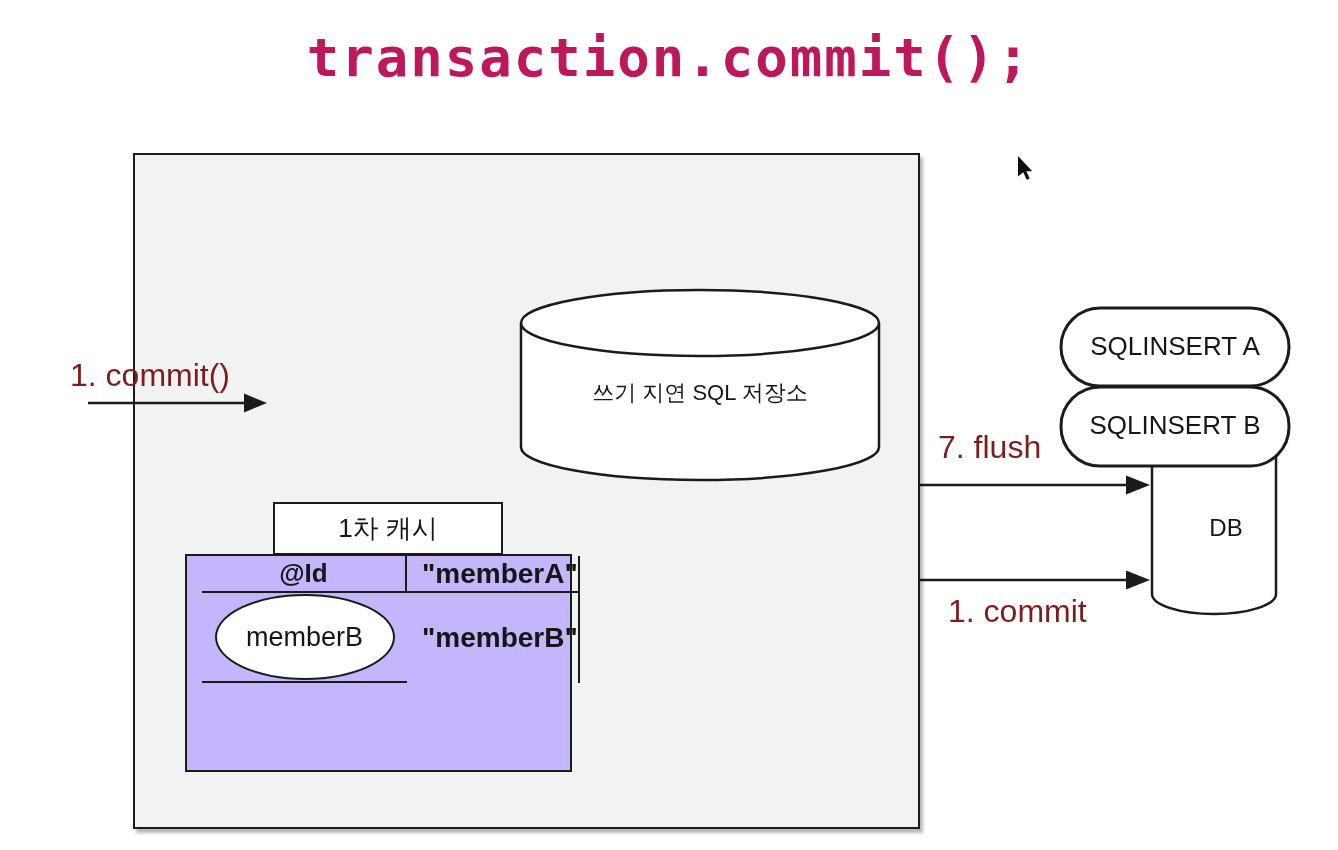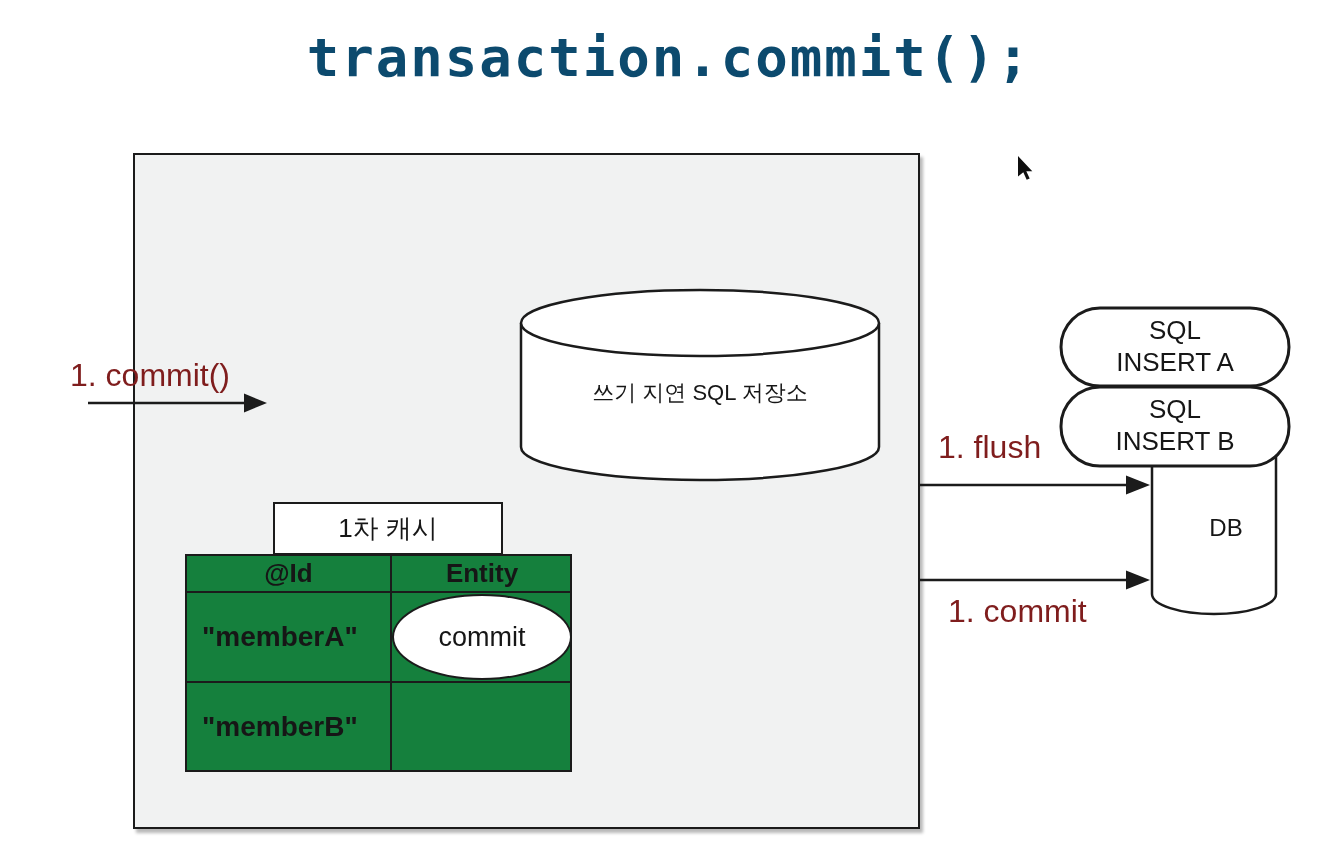--- a/index.html
+++ b/index.html
@@ -13,21 +13,21 @@
   }
   .abs{position:absolute;}
   
   #main-title{
     left:0;top:26px;width:1338px;
     text-align:center;
     font-family:"DejaVu Sans Mono", monospace;
     font-weight:bold;
     font-size:54px;
     letter-spacing:2px;
-    color:#0c4a6e;
+    color:#be185d;
     z-index:3;
   }
   
   #context-box{
     left:133px;top:153px;width:783px;height:672px;
     background:#f1f2f2;
     border:2.5px solid #1b1b1b;
     box-shadow:3px 4px 3px rgba(0,0,0,0.28);
     z-index:0;
   }
@@ -47,42 +47,43 @@
   }
   #label-commit-in{left:70px;top:357px;}
   #label-flush{left:938px;top:429px;}
   #label-commit-out{left:948px;top:593px;}
   #db-label{
     left:1152px;top:514px;width:148px;
     text-align:center;font-size:24px;z-index:2;
   }
   .pill-text{
     width:228px;height:78px;
-    display:flex;flex-direction:column;
+    display:flex;flex-direction:row;
     align-items:center;justify-content:center;
     font-size:26px;line-height:1.22;
     z-index:2;
   }
   #pill-a-text{left:1061px;top:308px;}
   #pill-b-text{left:1061px;top:387px;}
   
   #cache-tab{
     left:273px;top:502px;width:230px;height:53px;
     background:#ffffff;border:2.5px solid #1b1b1b;
     display:flex;align-items:center;justify-content:center;
     font-size:26px;z-index:2;box-sizing:border-box;
   }
   #cache-table{
     left:185px;top:554px;width:387px;height:218px;
-    background:#15803d;border:2.5px solid #1b1b1b;
+    background:#c4b5fd;border:2.5px solid #1b1b1b;
     box-sizing:border-box;
     display:grid;
     grid-template-columns:205px 1fr;
     grid-template-rows:37px 90px 1fr;
     z-index:2;
+    padding-left:15px;
   }
   .th{
     display:flex;align-items:center;justify-content:center;
     font-weight:bold;font-size:26px;
     border-bottom:2.5px solid #1b1b1b;
     box-sizing:border-box;
   }
   .th.first, .td.first{border-right:2.5px solid #1b1b1b;}
   .td{
     display:flex;align-items:center;
@@ -135,41 +136,40 @@
       <line x1="918" y1="580" x2="1128" y2="580" stroke="#1b1b1b" stroke-width="2.5"></line>
       <polygon points="1126,570.5 1150,580 1126,589.5" fill="#1b1b1b"></polygon>
     </g>
 
     <polygon points="1018,156 1018,176.5 1023.3,172.2 1026.7,179.7 1029.7,178.4 1026.3,171.2 1032.3,171.2" fill="#0f0f0f"></polygon>
   </svg>
 
   <div class="abs" id="cylinder-label">쓰기 지연 SQL 저장소</div>
 
   <div class="abs plain-label" id="label-commit-in">1. commit()</div>
-  <div class="abs plain-label" id="label-flush">1. flush</div>
+  <div class="abs plain-label" id="label-flush">7. flush</div>
   <div class="abs plain-label" id="label-commit-out">1. commit</div>
 
   <div class="abs pill-text" id="pill-a-text">
     <span>SQL</span>
     <span>INSERT A</span>
   </div>
   <div class="abs pill-text" id="pill-b-text">
     <span>SQL</span>
     <span>INSERT B</span>
   </div>
 
   <div class="abs" id="db-label">DB</div>
 
   <div class="abs" id="cache-tab">1차 캐시</div>
 
   <div class="abs" id="cache-table">
     <div class="th first">@Id</div>
-    <div class="th">Entity</div>
 
     <div class="td first id-cell row1">"memberA"</div>
     <div class="td entity-cell row1">
-      <div class="entity-ellipse">commit</div>
+      <div class="entity-ellipse">memberB</div>
     </div>
 
     <div class="td first id-cell">"memberB"</div>
   </div>
 
 </div>
 
 </body></html>

